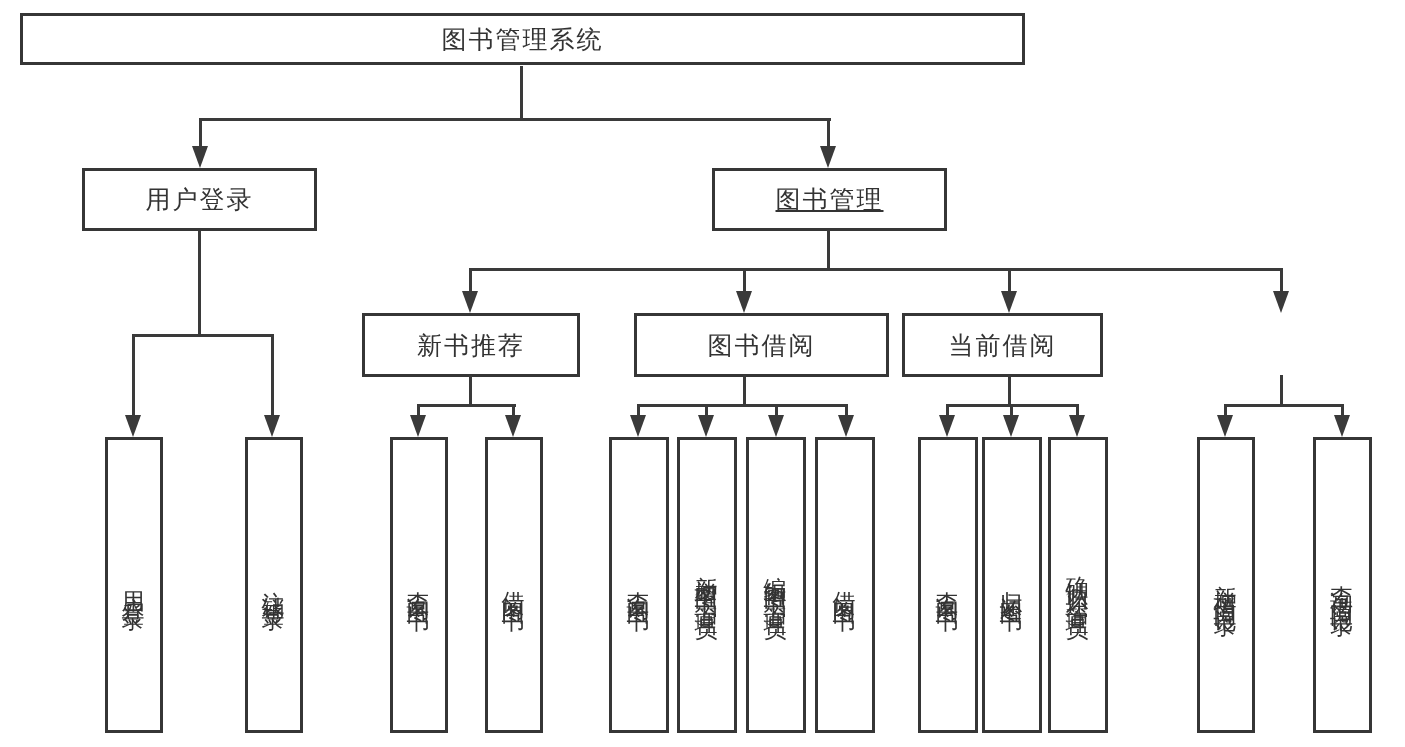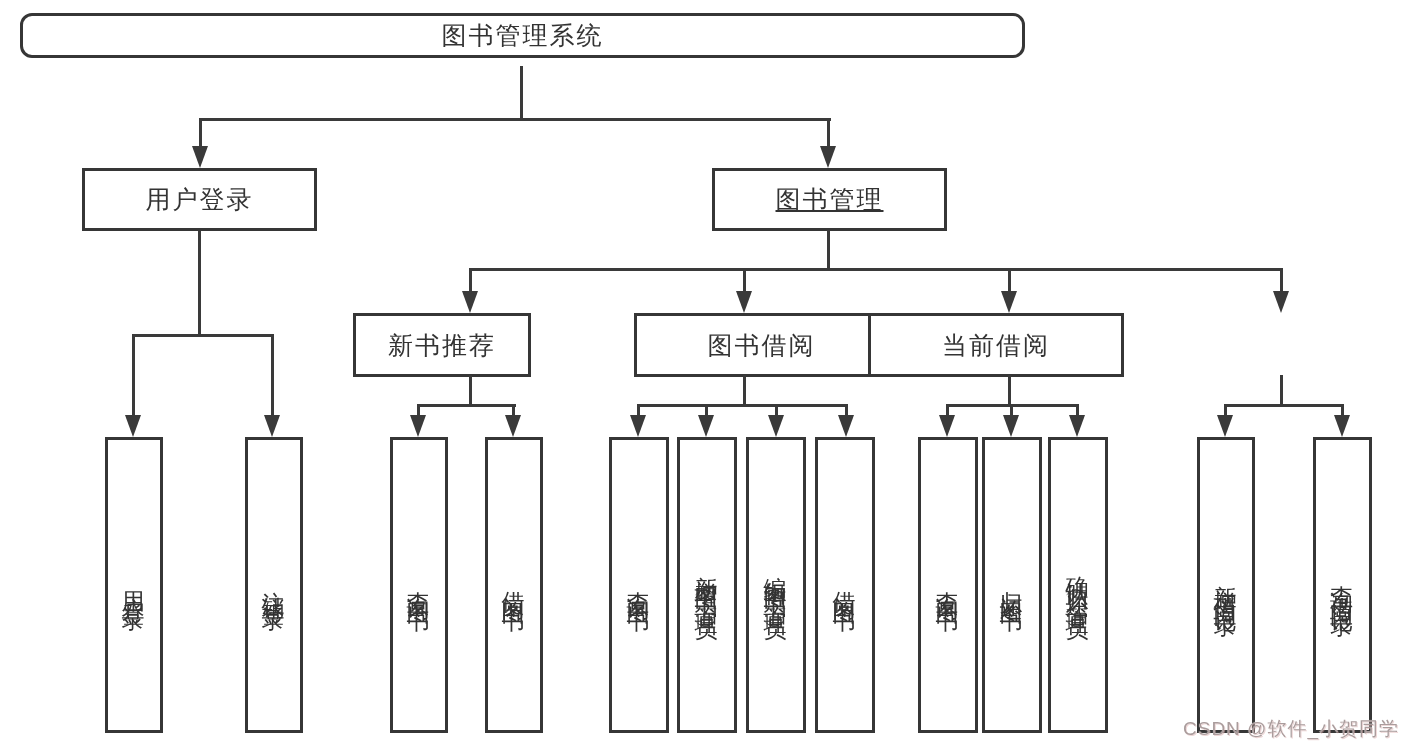--- a/index.html
+++ b/index.html
@@ -42,28 +42,28 @@
     color:#aa9c9c;
     text-shadow:0 0 1px rgba(255,255,255,0.8), 1px 1px 0 rgba(214,160,160,0.45);
     white-space:nowrap;
   }
 </style>
 </head>
 <body>
 
 <div class="canvas">
 
-  <div class="box" style="left:20px;top:13px;width:1005px;height:45px;border-radius:12px;">图书管理系统</div>
+  <div class="box" style="left:20px;top:13px;width:1005px;height:52px;">图书管理系统</div>
 
   <div class="box" style="left:82px;top:168px;width:235px;height:63px;">用户登录</div>
   <div class="box" style="left:712px;top:168px;width:235px;height:63px;text-decoration:underline;">图书管理</div>
 
-  <div class="box" style="left:353px;top:313px;width:178px;height:64px;">新书推荐</div>
+  <div class="box" style="left:362px;top:313px;width:218px;height:64px;">新书推荐</div>
   <div class="box" style="left:634px;top:313px;width:255px;height:64px;">图书借阅</div>
-  <div class="box" style="left:868px;top:313px;width:256px;height:64px;">当前借阅</div>
+  <div class="box" style="left:902px;top:313px;width:201px;height:64px;">当前借阅</div>
 
   <div class="box vbox" style="left:105px;top:437px;width:58px;height:296px;">用户登录</div>
   <div class="box vbox" style="left:245px;top:437px;width:58px;height:296px;">注销登录</div>
 
   <div class="box vbox" style="left:390px;top:437px;width:58px;height:296px;">查询图书</div>
   <div class="box vbox" style="left:485px;top:437px;width:58px;height:296px;">借阅图书</div>
 
   <div class="box vbox" style="left:609px;top:437px;width:60px;height:296px;">查询图书</div>
   <div class="box vbox" style="left:677px;top:437px;width:60px;height:296px;">新增图书（管理员）</div>
   <div class="box vbox" style="left:746px;top:437px;width:60px;height:296px;">编辑图书（管理员）</div>
@@ -128,15 +128,14 @@
   <div class="vline" style="left:1076px;top:404px;width:3px;height:14px;"></div>
   <div class="arr" style="left:1069px;top:415px;"></div>
 
   <div class="vline" style="left:1280px;top:375px;width:3px;height:31px;"></div>
   <div class="hline" style="left:1224px;top:404px;width:120px;height:3px;"></div>
   <div class="vline" style="left:1224px;top:404px;width:3px;height:14px;"></div>
   <div class="arr" style="left:1217px;top:415px;"></div>
   <div class="vline" style="left:1341px;top:404px;width:3px;height:14px;"></div>
   <div class="arr" style="left:1334px;top:415px;"></div>
 
-  <div class="watermark">CSDN @软件_小贺同学</div>
 
 </div>
 
 </body></html>

